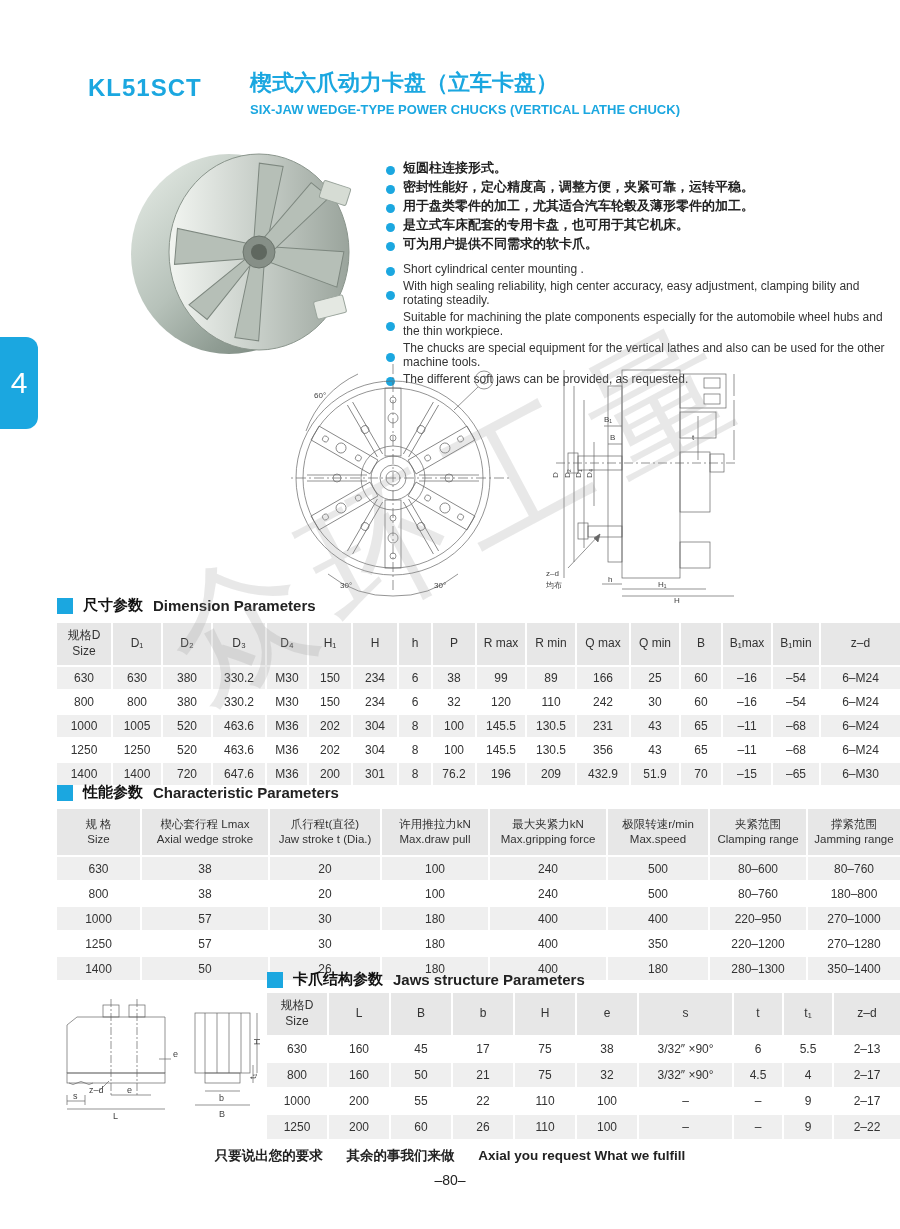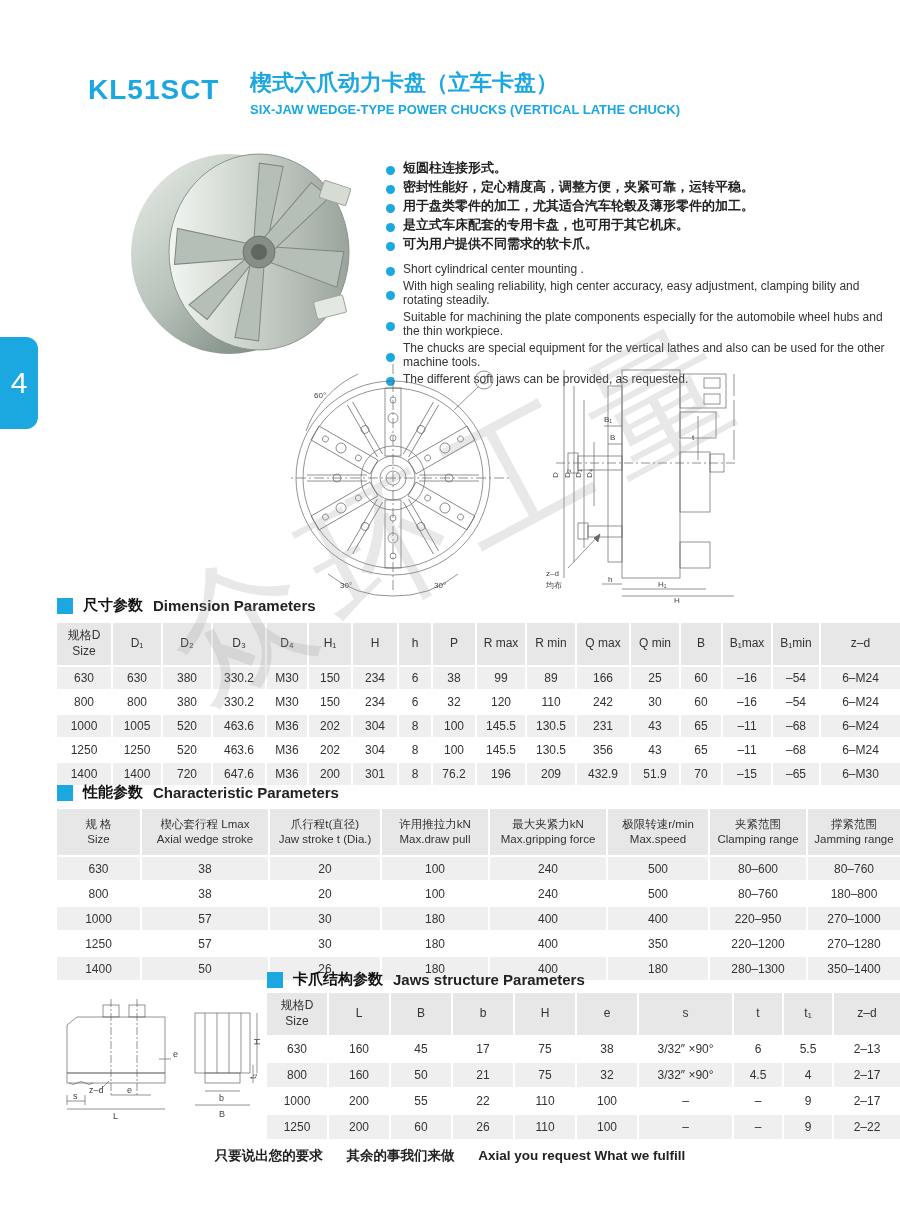--- a/index.html
+++ b/index.html
@@ -1,19 +1,19 @@
 <!DOCTYPE html>
 <html><head>
 <meta charset="utf-8">
 <style>
   html,body{margin:0;padding:0;background:#fff;}
   #page{position:relative;width:900px;height:1229px;background:#fff;overflow:hidden;
         font-family:"Liberation Sans",sans-serif;color:#222;}
   
-  .model{position:absolute;left:88px;top:74px;font-size:28px;font-weight:bold;color:#1ba7e0;letter-spacing:1px;}
+  .model{position:absolute;left:88px;top:74px;font-size:24px;font-weight:bold;color:#1ba7e0;letter-spacing:1px;}
   .title-zh{position:absolute;left:250px;top:68px;font-size:22px;font-weight:bold;color:#1ba7e0;}
   .title-en{position:absolute;left:250px;top:102px;font-size:13px;font-weight:bold;color:#1ba7e0;}
   
   .photo{position:absolute;left:125px;top:148px;}
   
   .bullets{position:absolute;left:386px;margin:0;padding:0;list-style:none;}
   .bullets-zh{top:160px;}
   .bullets-en{top:262px;}
   .bullets li{display:flex;align-items:center;margin-bottom:3px;}
   .bullets .dot{flex:0 0 9px;width:9px;height:9px;border-radius:50%;background:#1ba7e0;margin:4px 8px 0 0;}
@@ -654,14 +654,15 @@
     <text x="201" y="84" transform="rotate(-90 201 84)">t₁</text>
     <text x="164" y="106">b</text>
     <text x="164" y="122">B</text>
   </svg>
 
   <div class="slogan">
     <span>只要说出您的要求</span>
     <span>其余的事我们来做</span>
     <span>Axial you request  What we fulfill</span>
   </div>
+  <div class="pagenum">–80–</div>
 
 </div>
 
 </body></html>

